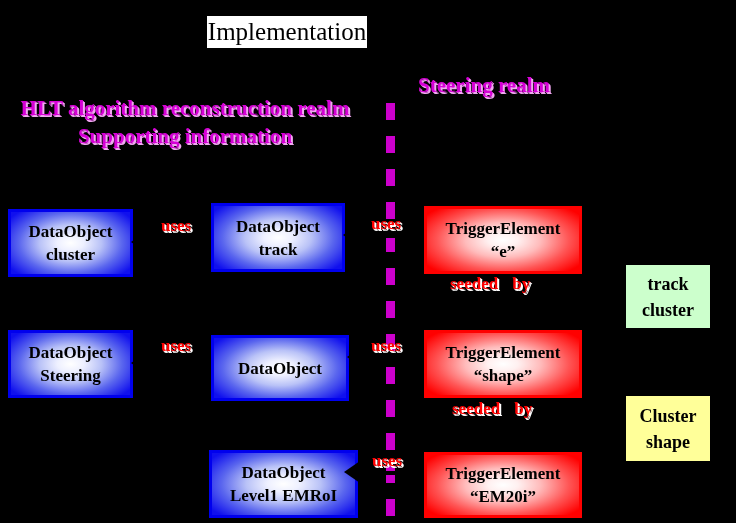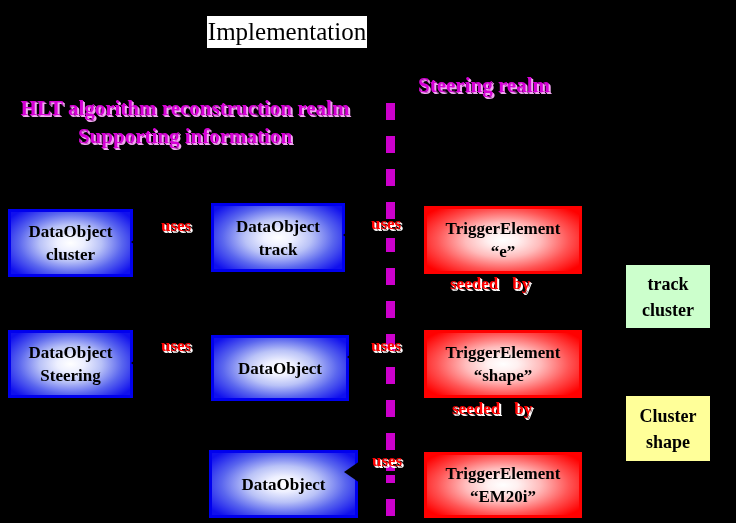--- a/index.html
+++ b/index.html
@@ -214,20 +214,21 @@
 
   <div class="rel-label" style="left:452px; top:399px;"><span>seeded</span><span class="gap"></span><span>by</span></div>
 
   <div class="flow-box yellow" style="left:626px; top:396px; width:84px; height:65px;">
     <span class="line">Cluster</span>
     <span class="line">shape</span>
   </div>
 
   <div class="node blue" style="left:209px; top:450px; width:149px; height:68px;">
     <span class="line">DataObject</span>
+    <span class="line">Level1 EMRoI</span>
   </div>
 
   <div class="arrow-line-h" style="left:358px; top:471px; width:70px;"></div>
   <div class="arrowhead-left" style="left:344px; top:461px; border-top-width:11px; border-bottom-width:11px; border-right-width:16px;"></div>
 
   <div class="rel-label" style="left:372px; top:451px;">uses</div>
 
   <div class="node red" style="left:424px; top:452px; width:158px; height:66px;">
     <span class="line">TriggerElement</span>
     <span class="line">“EM20i”</span>

